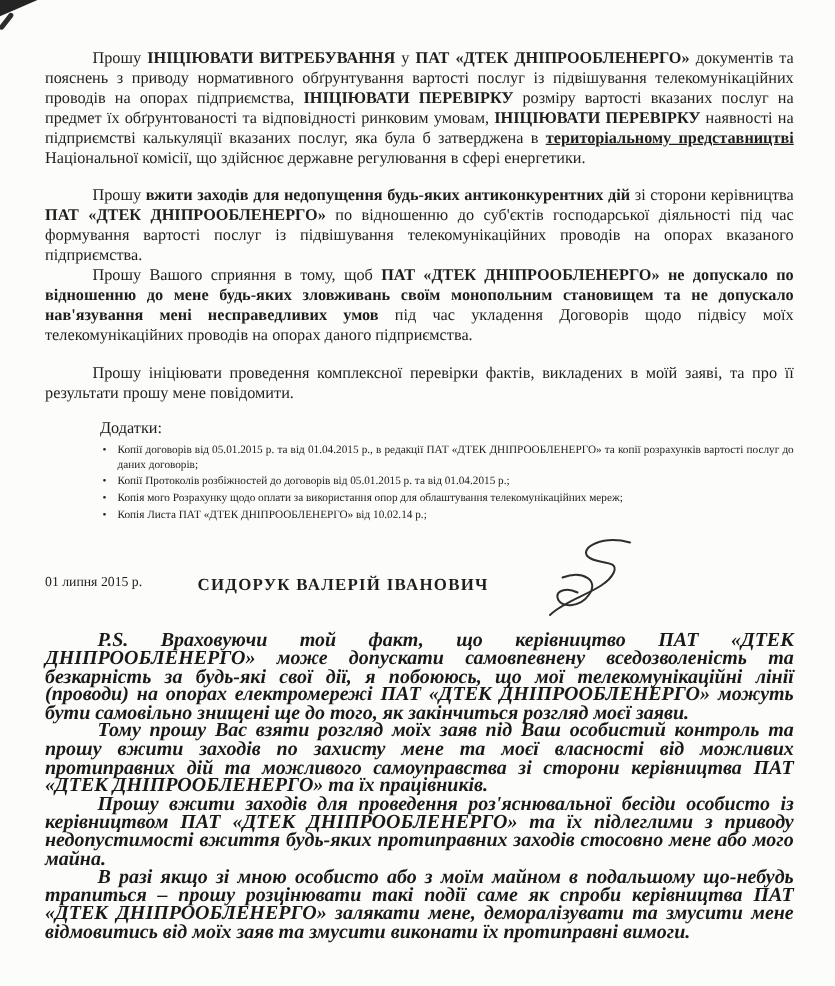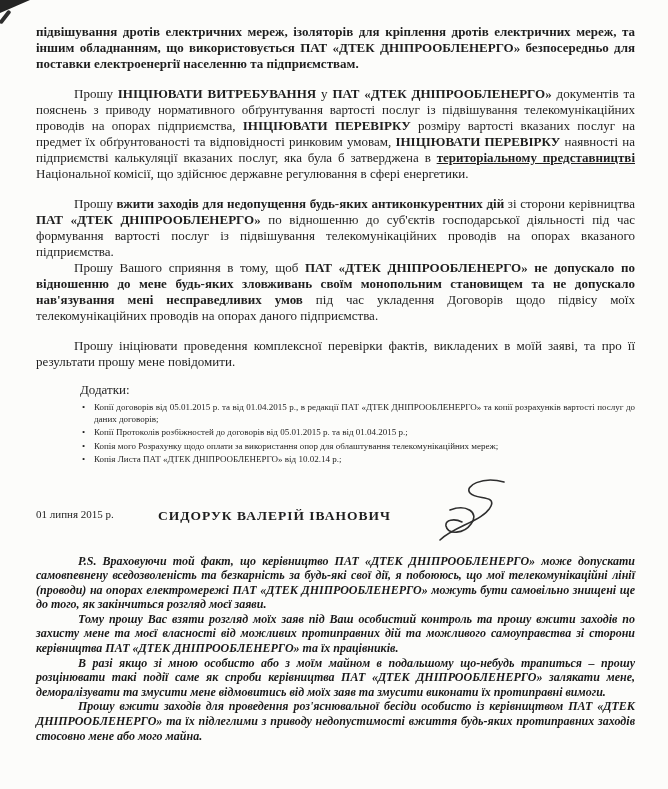--- a/index.html
+++ b/index.html
@@ -46,36 +46,35 @@
     font-size:9px; color:#1e1e1e;
   }
   
   .signature-row { position:relative; margin-top:28px; height:48px; }
   .sig-date { position:absolute; left:0; top:14px; font-size:11px; white-space:nowrap; }
   .sig-name { position:absolute; left:122px; top:14px; font-size:13.5px; font-weight:700; letter-spacing:1px; white-space:nowrap; }
   .sig-svg { position:absolute; left:380px; top:-18px; }
   
   .ps-section { margin-top:12px; }
   .ps-para {
-    font-size:12px; line-height:14.6px;
+    font-size:16px; line-height:14.6px;
     text-align:justify; text-indent:42px;
     font-weight:700; font-style:italic;
     color:#191919;
   }
 </style>
 </head>
 <body>
 
 <div class="page">
 
   <div class="corner-mark"></div>
   <div class="edge-mark"></div>
 
   <div>
-      <p class="para no-indent"><span class="b">підвішування дротів електричних мереж, ізоляторів для кріплення дротів електричних мереж, та іншим обладнанням, що використовується ПАТ «ДТЕК ДНІПРООБЛЕНЕРГО» безпосередньо для поставки електроенергії населенню та підприємствам.</span></p>
       <p class="para gap-before"><span>Прошу </span><span class="b">ІНІЦІЮВАТИ ВИТРЕБУВАННЯ</span><span> у </span><span class="b">ПАТ «ДТЕК ДНІПРООБЛЕНЕРГО»</span><span> документів та пояснень з приводу нормативного обґрунтування вартості послуг із підвішування телекомунікаційних проводів на опорах підприємства, </span><span class="b">ІНІЦІЮВАТИ ПЕРЕВІРКУ</span><span> розміру вартості вказаних послуг на предмет їх обґрунтованості та відповідності ринковим умовам, </span><span class="b">ІНІЦІЮВАТИ ПЕРЕВІРКУ</span><span> наявності на підприємстві калькуляції вказаних послуг, яка була б затверджена в </span><span class="b i u">територіальному представництві</span><span> Національної комісії, що здійснює державне регулювання в сфері енергетики.</span></p>
       <p class="para gap-before"><span>Прошу </span><span class="b">вжити заходів для недопущення будь-яких антиконкурентних дій</span><span> зі сторони керівництва </span><span class="b">ПАТ «ДТЕК ДНІПРООБЛЕНЕРГО»</span><span> по відношенню до суб'єктів господарської діяльності під час формування вартості послуг із підвішування телекомунікаційних проводів на опорах вказаного підприємства.</span></p>
       <p class="para"><span>Прошу Вашого сприяння в тому, щоб </span><span class="b">ПАТ «ДТЕК ДНІПРООБЛЕНЕРГО» не допускало по відношенню до мене будь-яких зловживань своїм монопольним становищем та не допускало нав'язування мені несправедливих умов</span><span> під час укладення Договорів щодо підвісу моїх телекомунікаційних проводів на опорах даного підприємства.</span></p>
       <p class="para gap-before"><span>Прошу ініціювати проведення комплексної перевірки фактів, викладених в моїй заяві, та про її результати прошу мене повідомити.</span></p>
     </div>
 
   <div class="attachments">
     <div class="attach-title">Додатки:</div>
     <ul class="attach-list">
         <li>Копії договорів від 05.01.2015 р. та від 01.04.2015 р., в редакції ПАТ «ДТЕК ДНІПРООБЛЕНЕРГО» та копії розрахунків вартості послуг до даних договорів;</li>
@@ -92,17 +91,17 @@
       <g fill="none" stroke="#2e2e2e" stroke-width="1.6" stroke-linecap="round">
         <path d="M 88 6 C 66 0 48 10 54 17 C 60 24 80 19 75 30 C 68 45 38 50 24 64"></path>
         <path d="M 34 34 C 50 28 64 36 55 48 C 48 58 32 59 30 50 C 29 44 38 42 46 46"></path>
       </g>
     </svg>
   </div>
 
   <div class="ps-section">
       <p class="ps-para"><span>P.S. Враховуючи той факт, що керівництво ПАТ «ДТЕК ДНІПРООБЛЕНЕРГО» може допускати самовпевнену вседозволеність та безкарність за будь-які свої дії, я побоююсь, що мої телекомунікаційні лінії (проводи) на опорах електромережі ПАТ «ДТЕК ДНІПРООБЛЕНЕРГО» можуть бути самовільно знищені ще до того, як закінчиться розгляд моєї заяви.</span></p>
       <p class="ps-para"><span>Тому прошу Вас взяти розгляд моїх заяв під Ваш особистий контроль та прошу вжити заходів по захисту мене та моєї власності від можливих протиправних дій та можливого самоуправства зі сторони керівництва ПАТ «ДТЕК ДНІПРООБЛЕНЕРГО» та їх працівників.</span></p>
+      <p class="ps-para"><span>Прошу вжити заходів для проведення роз'яснювальної бесіди особисто із керівництвом ПАТ «ДТЕК ДНІПРООБЛЕНЕРГО» та їх підлеглими з приводу недопустимості вжиття будь-яких протиправних заходів стосовно мене або мого майна.</span></p>
       <p class="ps-para"><span>В разі якщо зі мною особисто або з моїм майном в подальшому що-небудь трапиться – прошу розцінювати такі події саме як спроби керівництва ПАТ «ДТЕК ДНІПРООБЛЕНЕРГО» залякати мене, деморалізувати та змусити мене відмовитись від моїх заяв та змусити виконати їх протиправні вимоги.</span></p>
-      <p class="ps-para"><span>Прошу вжити заходів для проведення роз'яснювальної бесіди особисто із керівництвом ПАТ «ДТЕК ДНІПРООБЛЕНЕРГО» та їх підлеглими з приводу недопустимості вжиття будь-яких протиправних заходів стосовно мене або мого майна.</span></p>
     </div>
 
 </div>
 
 </body></html>

